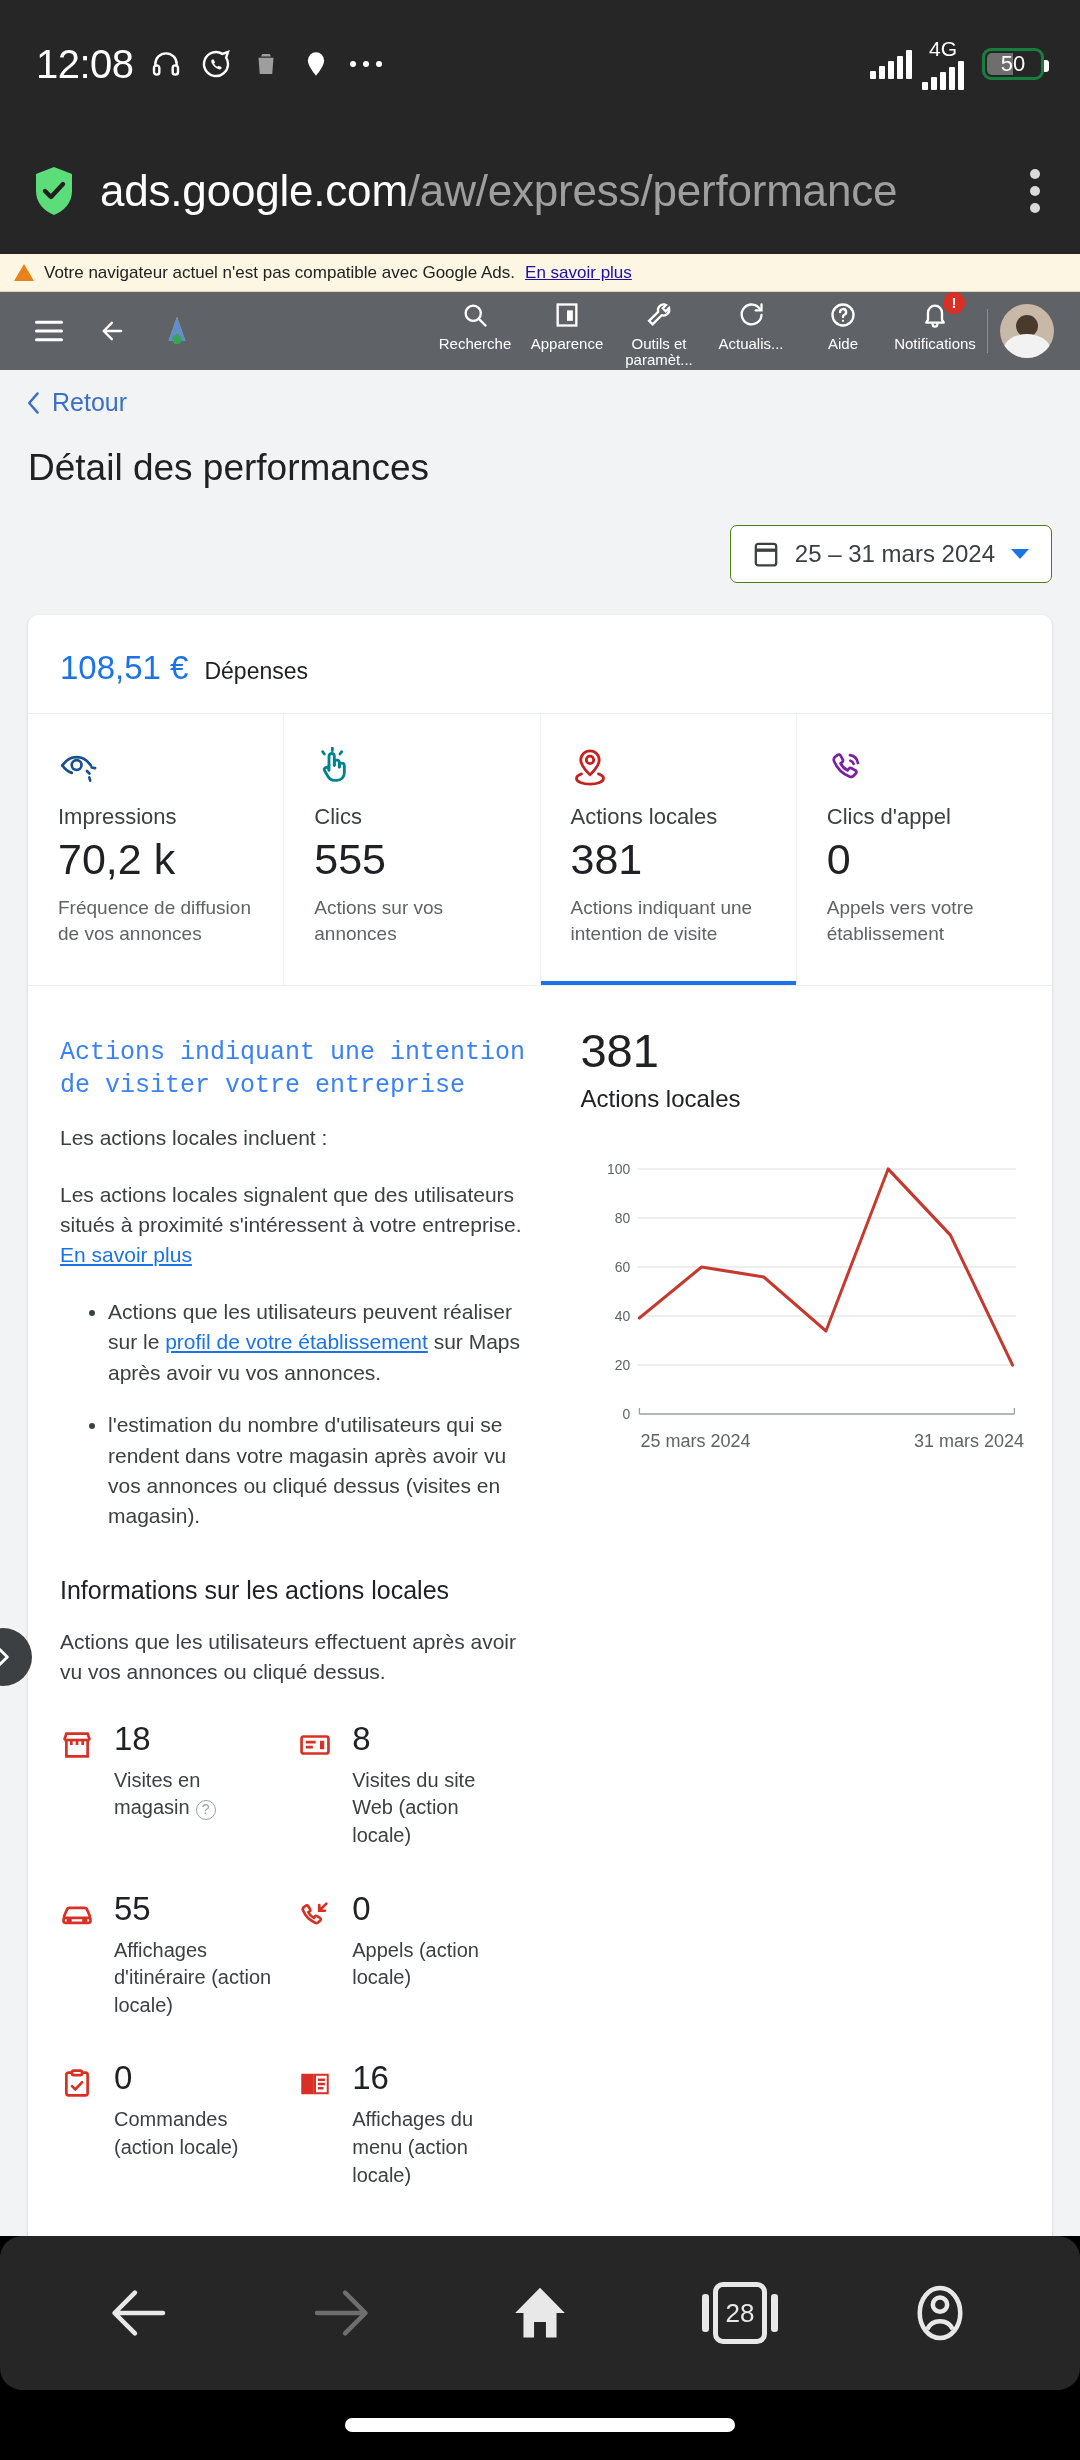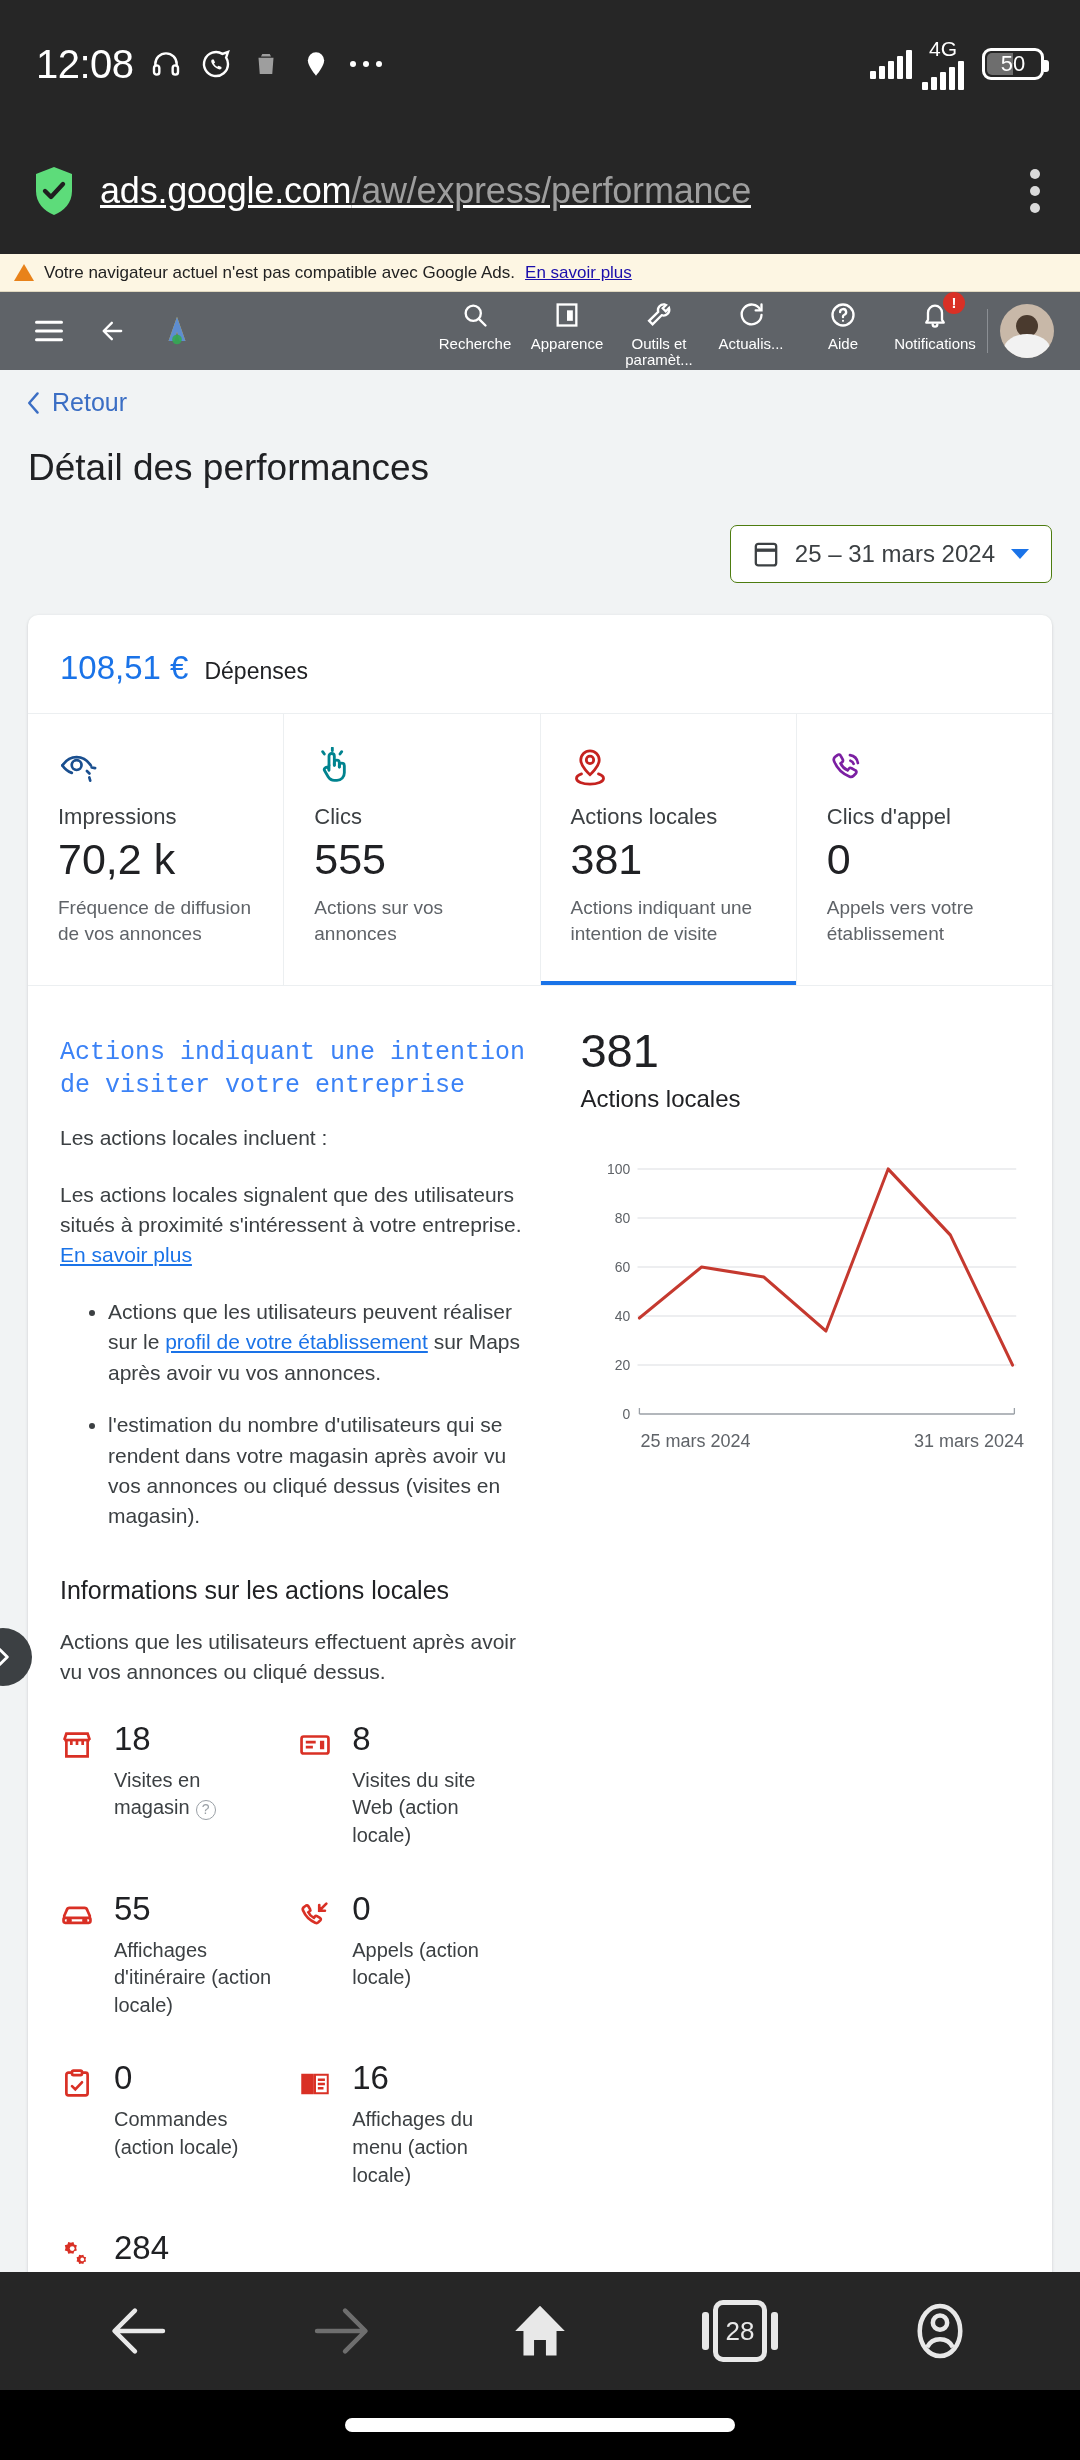--- a/index.html
+++ b/index.html
@@ -25,40 +25,40 @@
   .sb-right { display: flex; align-items: center; gap: 10px; }
   .bars { display: flex; align-items: flex-end; gap: 3px; height: 30px; }
   .bars i { display: block; width: 6px; background: #fff; border-radius: 1px; }
   .bars i:nth-child(1){height:8px}.bars i:nth-child(2){height:13px}
   .bars i:nth-child(3){height:18px}.bars i:nth-child(4){height:23px}
   .bars i:nth-child(5){height:29px}
   .net-wrap { display: flex; flex-direction: column; align-items: center; position: relative; }
   .net-label { font-size: 21px; line-height: 20px; margin-bottom: 1px; }
   .net-row { display: flex; align-items: flex-end; gap: 4px; }
   .battery {
-    border: 3px solid #ffffff; border-radius: 9px; height: 32px; width: 62px;
+    border: 3px solid #15803d; border-radius: 9px; height: 32px; width: 62px;
     display: flex; align-items: center; justify-content: center;
     font-size: 22px; position: relative; margin-left: 8px;
   }
   .battery::after {
     content: ""; position: absolute; right: -8px; top: 9px;
     width: 5px; height: 12px; background: #fff; border-radius: 0 3px 3px 0;
   }
   .battery .fill { position: absolute; left: 2px; top: 2px; bottom: 2px; width: 46%; background: #6e6e6e; border-radius: 5px 0 0 5px; }
   .battery span { position: relative; z-index: 2; }
 
   
   .urlbar {
     height: 126px; background: #262626; display: flex; align-items: center;
     padding: 0 30px; gap: 22px; flex: 0 0 auto;
   }
   .shield { width: 48px; height: 54px; flex: 0 0 auto; }
   .url-text {
-    flex: 1 1 auto; font-size: 36px; color: #fff; white-space: nowrap;
-    overflow: hidden; letter-spacing: -0.2px; text-decoration: underline;
+    flex: 1 1 auto; font-size: 44px; color: #fff; white-space: nowrap;
+    overflow: hidden; letter-spacing: -0.2px;
   }
   .url-text .path { color: #9e9e9e; }
   .kebab { width: 10px; display: flex; flex-direction: column; gap: 7px; margin-right: 10px; flex: 0 0 auto;}
   .kebab i { width: 10px; height: 10px; border-radius: 50%; background: #dadada; display:block;}
 
   
   .page { flex: 1 1 auto; background: #f1f3f4; overflow: hidden; position: relative; display: flex; flex-direction: column;}
 
   .warnbar {
     background: #fdf6e3; border-bottom: 1px solid #e0d8c0;
@@ -162,22 +162,22 @@
            font-size:14px;line-height:17px;text-align:center;color:#9aa0a6;vertical-align:middle;margin-left:6px;}
 
   .sidetab {
     position: absolute; left: -26px; top: 1258px; width: 58px; height: 58px;
     border-radius: 50%; background: #3c4043; display: flex; align-items: center;
     justify-content: center; z-index: 40;
   }
 
   
   .botnav {
-    height: 118px; background: #262626; display: flex; align-items: center;
-    justify-content: space-around; flex: 0 0 auto; padding: 0 40px;
+    height: 154px; background: #262626; display: flex; align-items: center;
+    justify-content: space-around; flex: 0 0 auto; padding: 0 40px; border-radius: 22px;
   }
   .bn { width: 84px; height: 84px; display: flex; align-items: center; justify-content: center; }
   .tabcount {
     width: 54px; height: 62px; border: 5px solid #e8e8e8; border-radius: 10px;
     display: flex; align-items: center; justify-content: center;
     color: #e8e8e8; font-size: 26px; position: relative;
   }
   .tabcount::before, .tabcount::after {
     content: ""; position: absolute; top: 7px; bottom: 7px; width: 7px;
     background: #e8e8e8; border-radius: 3px;

